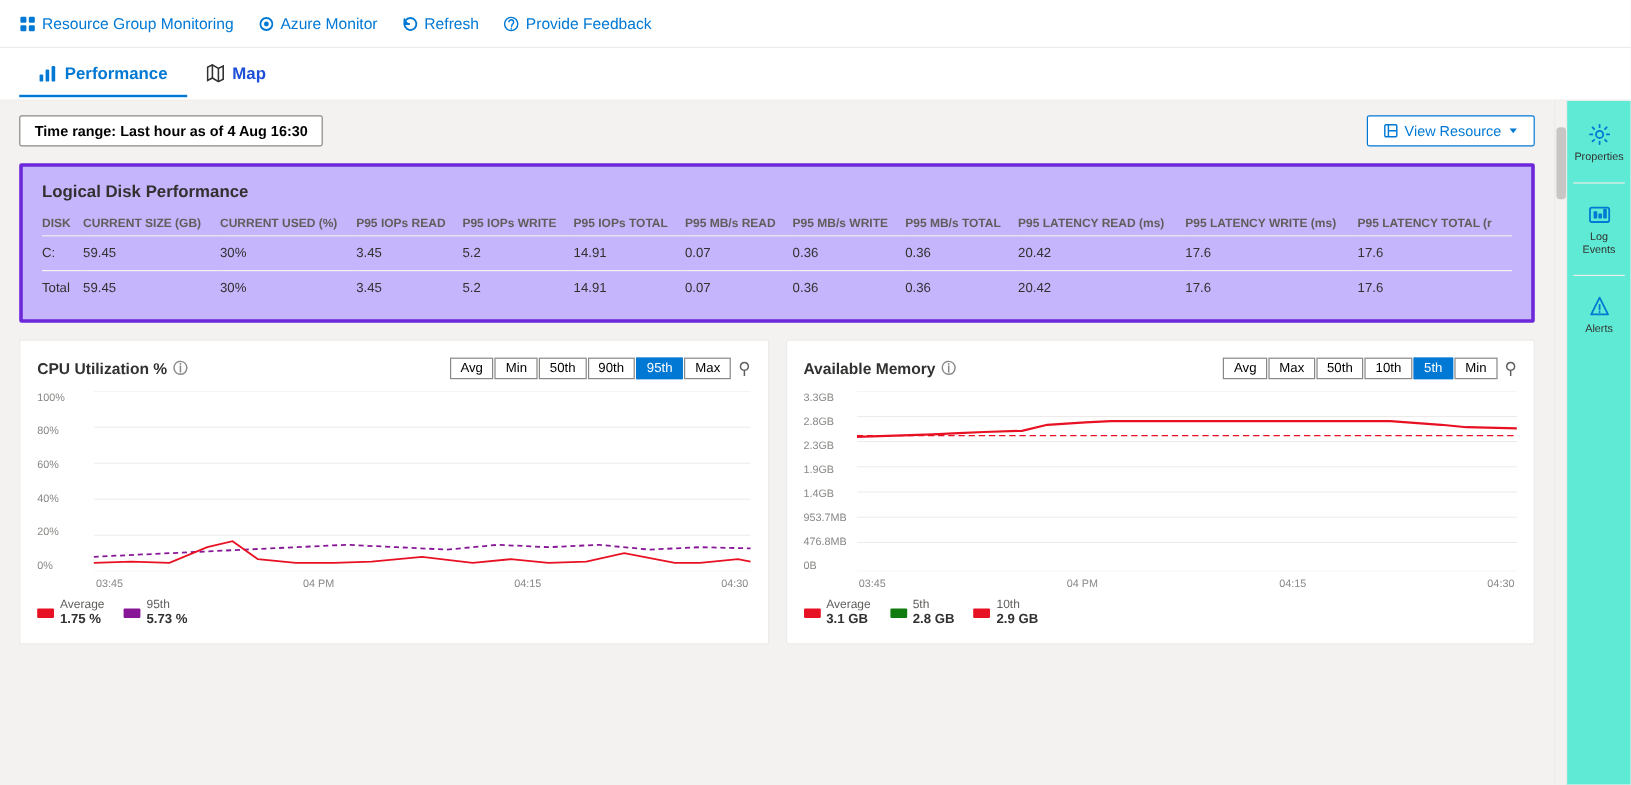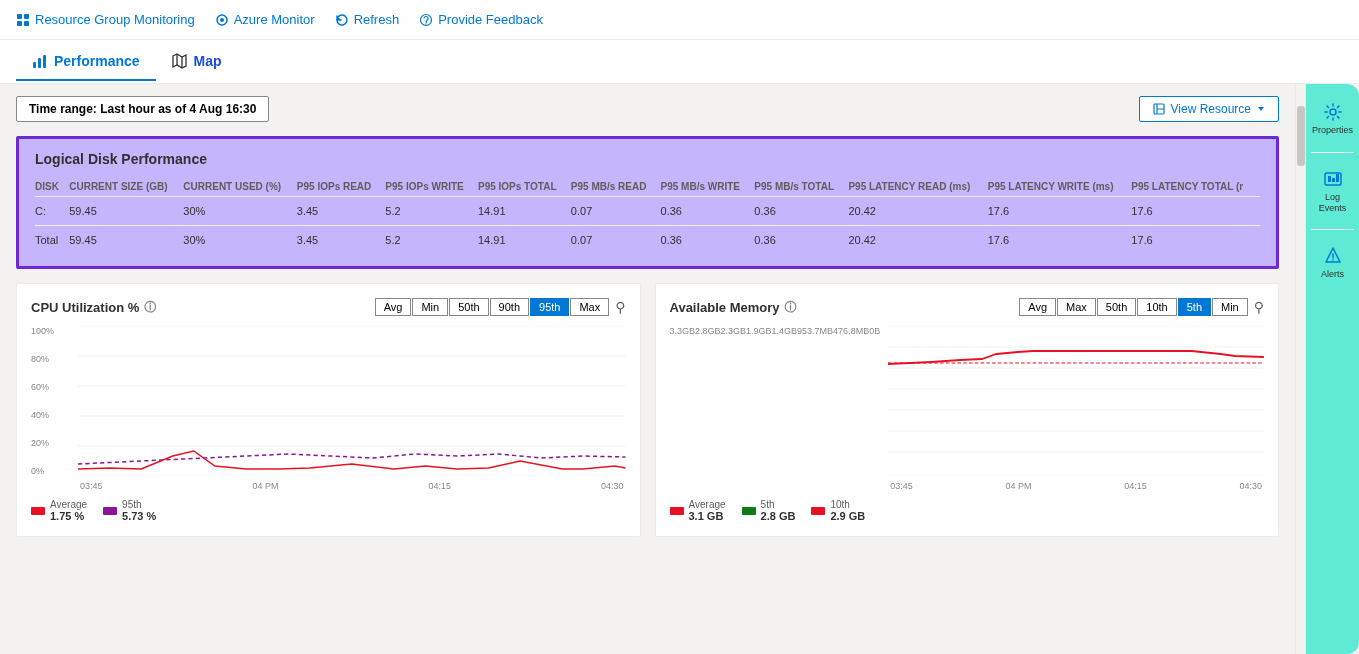--- a/index.html
+++ b/index.html
@@ -48,21 +48,20 @@
     .tab.active {
       border-bottom: 2px solid #0078d4;
       color: #0078d4;
     }
 
     
     .main-content {
       display: flex;
       height: calc(654px - 40px - 44px);
       overflow: hidden;
-      border-radius: 12px;
     }
 
     
     .content-area {
       flex: 1;
       overflow-y: auto;
       padding: 12px 16px;
       background: #f3f2f1;
     }
 
@@ -491,21 +490,21 @@
                 <button class="chart-btn">50th</button>
                 <button class="chart-btn">10th</button>
                 <button class="chart-btn active">5th</button>
                 <button class="chart-btn">Min</button>
               </div>
             <span class="pin-icon">⚲</span>
           </div>
         </div>
 
         <div style="display:flex;gap:4px">
-          <div style="display:flex;flex-direction:row;justify-content:space-between;height:150px;padding-right:4px">
+          <div style="display:flex;flex-direction:column;justify-content:space-between;height:150px;padding-right:4px">
             <span class="y-label">3.3GB</span>
             <span class="y-label">2.8GB</span>
             <span class="y-label">2.3GB</span>
             <span class="y-label">1.9GB</span>
             <span class="y-label">1.4GB</span>
             <span class="y-label">953.7MB</span>
             <span class="y-label">476.8MB</span>
             <span class="y-label">0B</span>
           </div>
           <div style="flex:1">

